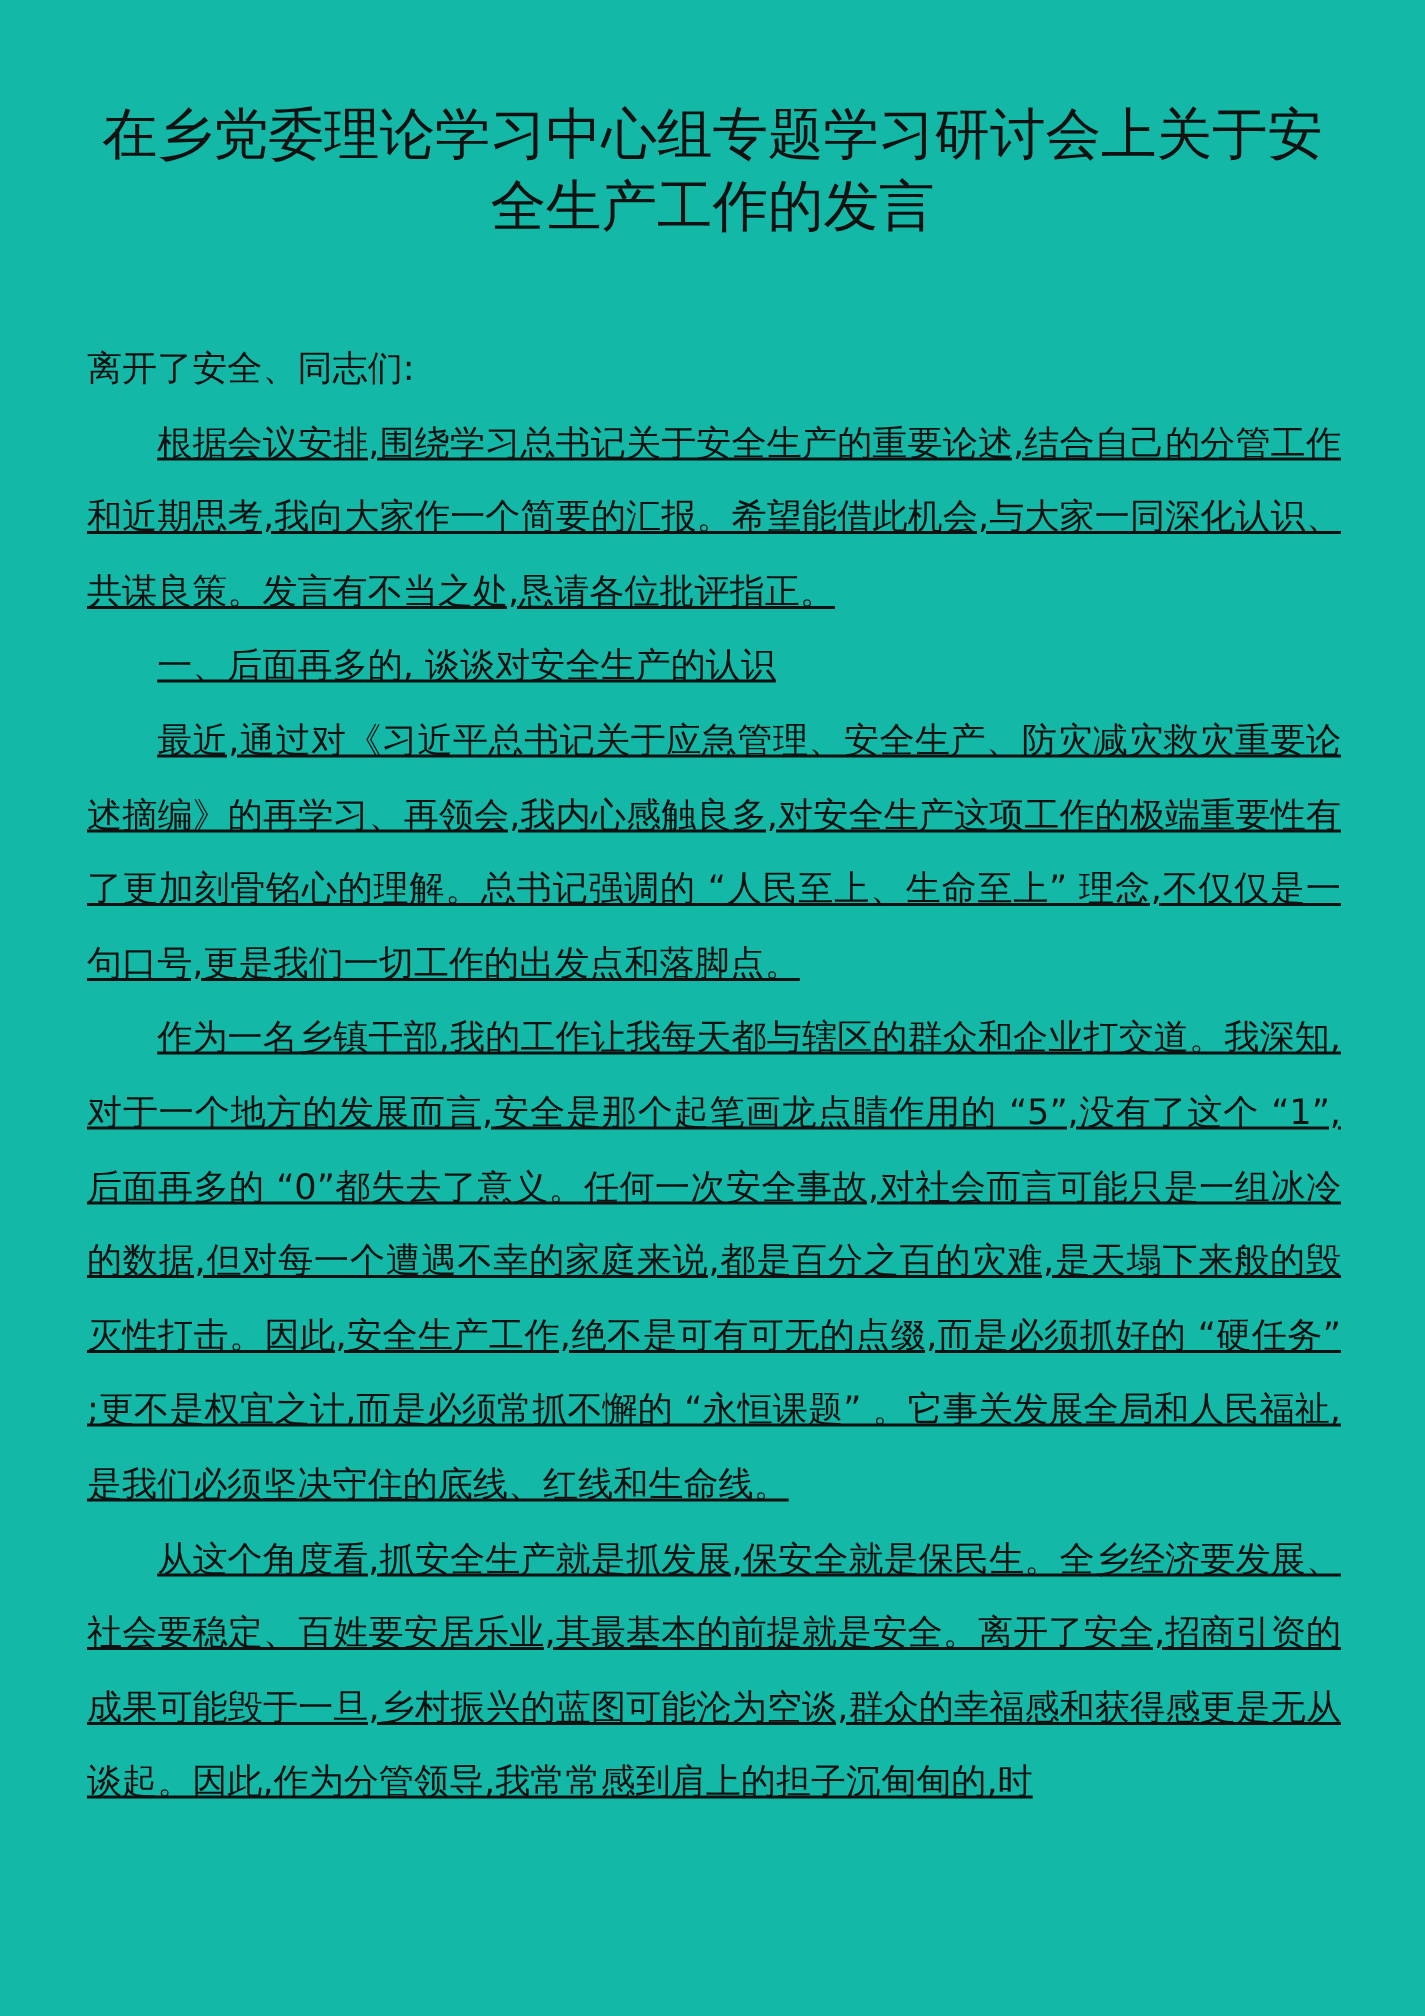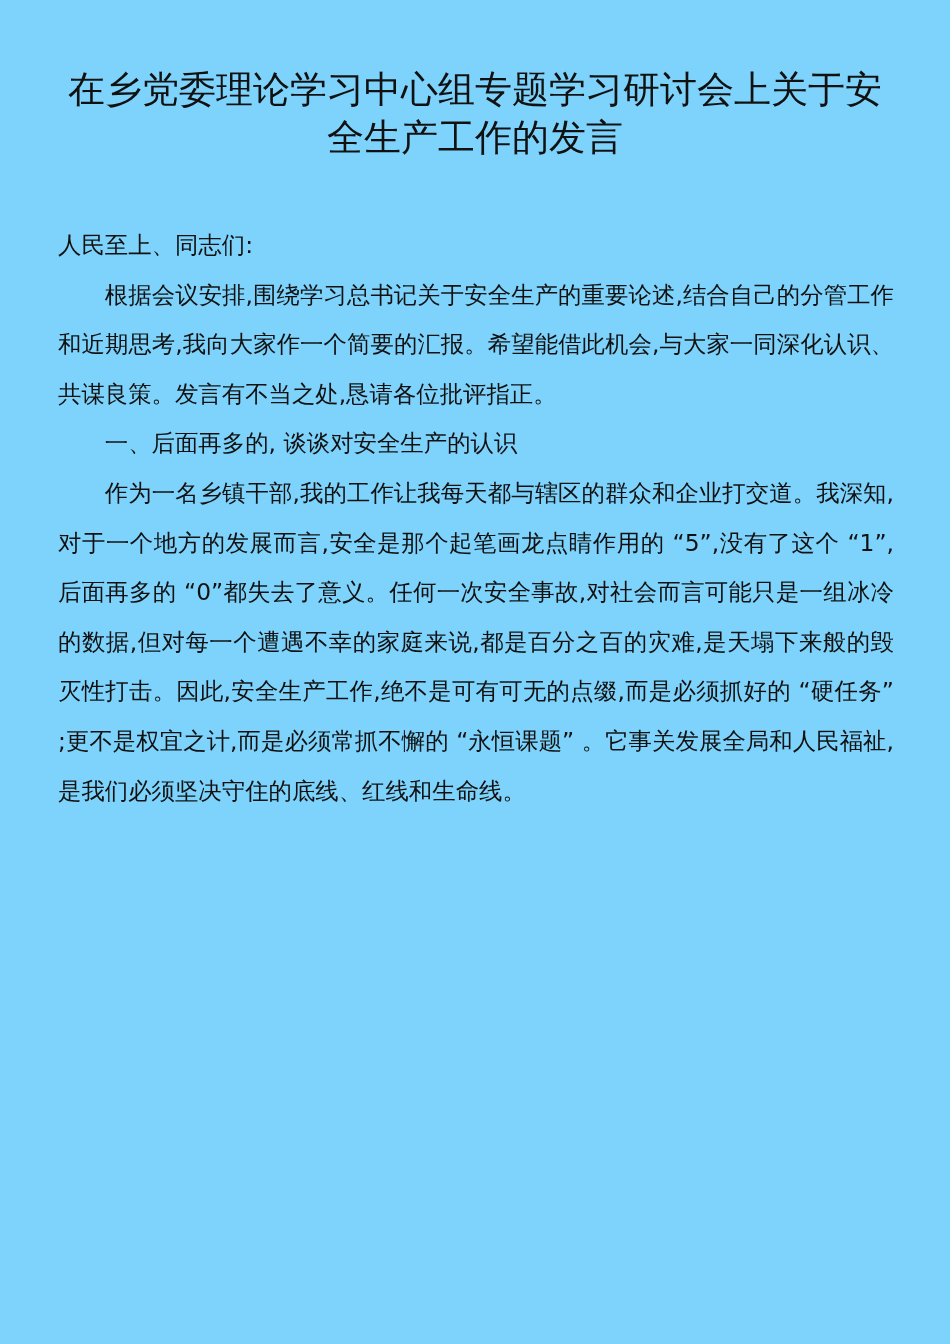--- a/index.html
+++ b/index.html
@@ -14,21 +14,21 @@
       position: relative;
       font-family: "DejaVu Sans", "Liberation Sans", sans-serif;
       color: #111111;
     }
     .page {
       position: absolute;
       left: 0;
       top: 0;
       width: 950px;
       height: 1344px;
-      background: #7dd3fc;
+      background: #14b8a6;
     }
     .title {
       position: absolute;
       left: 58px;
       width: 834px;
       top: 66px;
       text-align: center;
       font-size: 37px;
       line-height: 48px;
       font-weight: normal;
@@ -44,30 +44,33 @@
       line-height: 49.6px;
       text-align: justify;
       text-justify: inter-character;
     }
     .body p {
       margin: 0;
       padding: 0;
     }
     .indent {
       text-indent: 2em;
+      text-decoration: underline;
     }
     .salutation {
       text-indent: 0;
     }
   </style>
 </head>
 <body>
 
 <div class="page">
   <h1 class="title">在乡党委理论学习中心组专题学习研讨会上关于安全生产工作的发言</h1>
 
   <div class="body">
-    <p class="salutation">人民至上、同志们:</p>
+    <p class="salutation">离开了安全、同志们:</p>
     <p class="indent">根据会议安排,围绕学习总书记关于安全生产的重要论述,结合自己的分管工作和近期思考,我向大家作一个简要的汇报。希望能借此机会,与大家一同深化认识、共谋良策。发言有不当之处,恳请各位批评指正。</p>
     <p class="indent">一、后面再多的, 谈谈对安全生产的认识</p>
+    <p class="indent">最近,通过对《习近平总书记关于应急管理、安全生产、防灾减灾救灾重要论述摘编》的再学习、再领会,我内心感触良多,对安全生产这项工作的极端重要性有了更加刻骨铭心的理解。总书记强调的 “人民至上、生命至上” 理念,不仅仅是一句口号,更是我们一切工作的出发点和落脚点。</p>
     <p class="indent">作为一名乡镇干部,我的工作让我每天都与辖区的群众和企业打交道。我深知,对于一个地方的发展而言,安全是那个起笔画龙点睛作用的 “5”,没有了这个 “1”,后面再多的 “0”都失去了意义。任何一次安全事故,对社会而言可能只是一组冰冷的数据,但对每一个遭遇不幸的家庭来说,都是百分之百的灾难,是天塌下来般的毁灭性打击。因此,安全生产工作,绝不是可有可无的点缀,而是必须抓好的 “硬任务” ;更不是权宜之计,而是必须常抓不懈的 “永恒课题” 。它事关发展全局和人民福祉,是我们必须坚决守住的底线、红线和生命线。</p>
+    <p class="indent">从这个角度看,抓安全生产就是抓发展,保安全就是保民生。全乡经济要发展、社会要稳定、百姓要安居乐业,其最基本的前提就是安全。离开了安全,招商引资的成果可能毁于一旦,乡村振兴的蓝图可能沦为空谈,群众的幸福感和获得感更是无从谈起。因此,作为分管领导,我常常感到肩上的担子沉甸甸的,时</p>
   </div>
 </div>
 
 </body></html>

